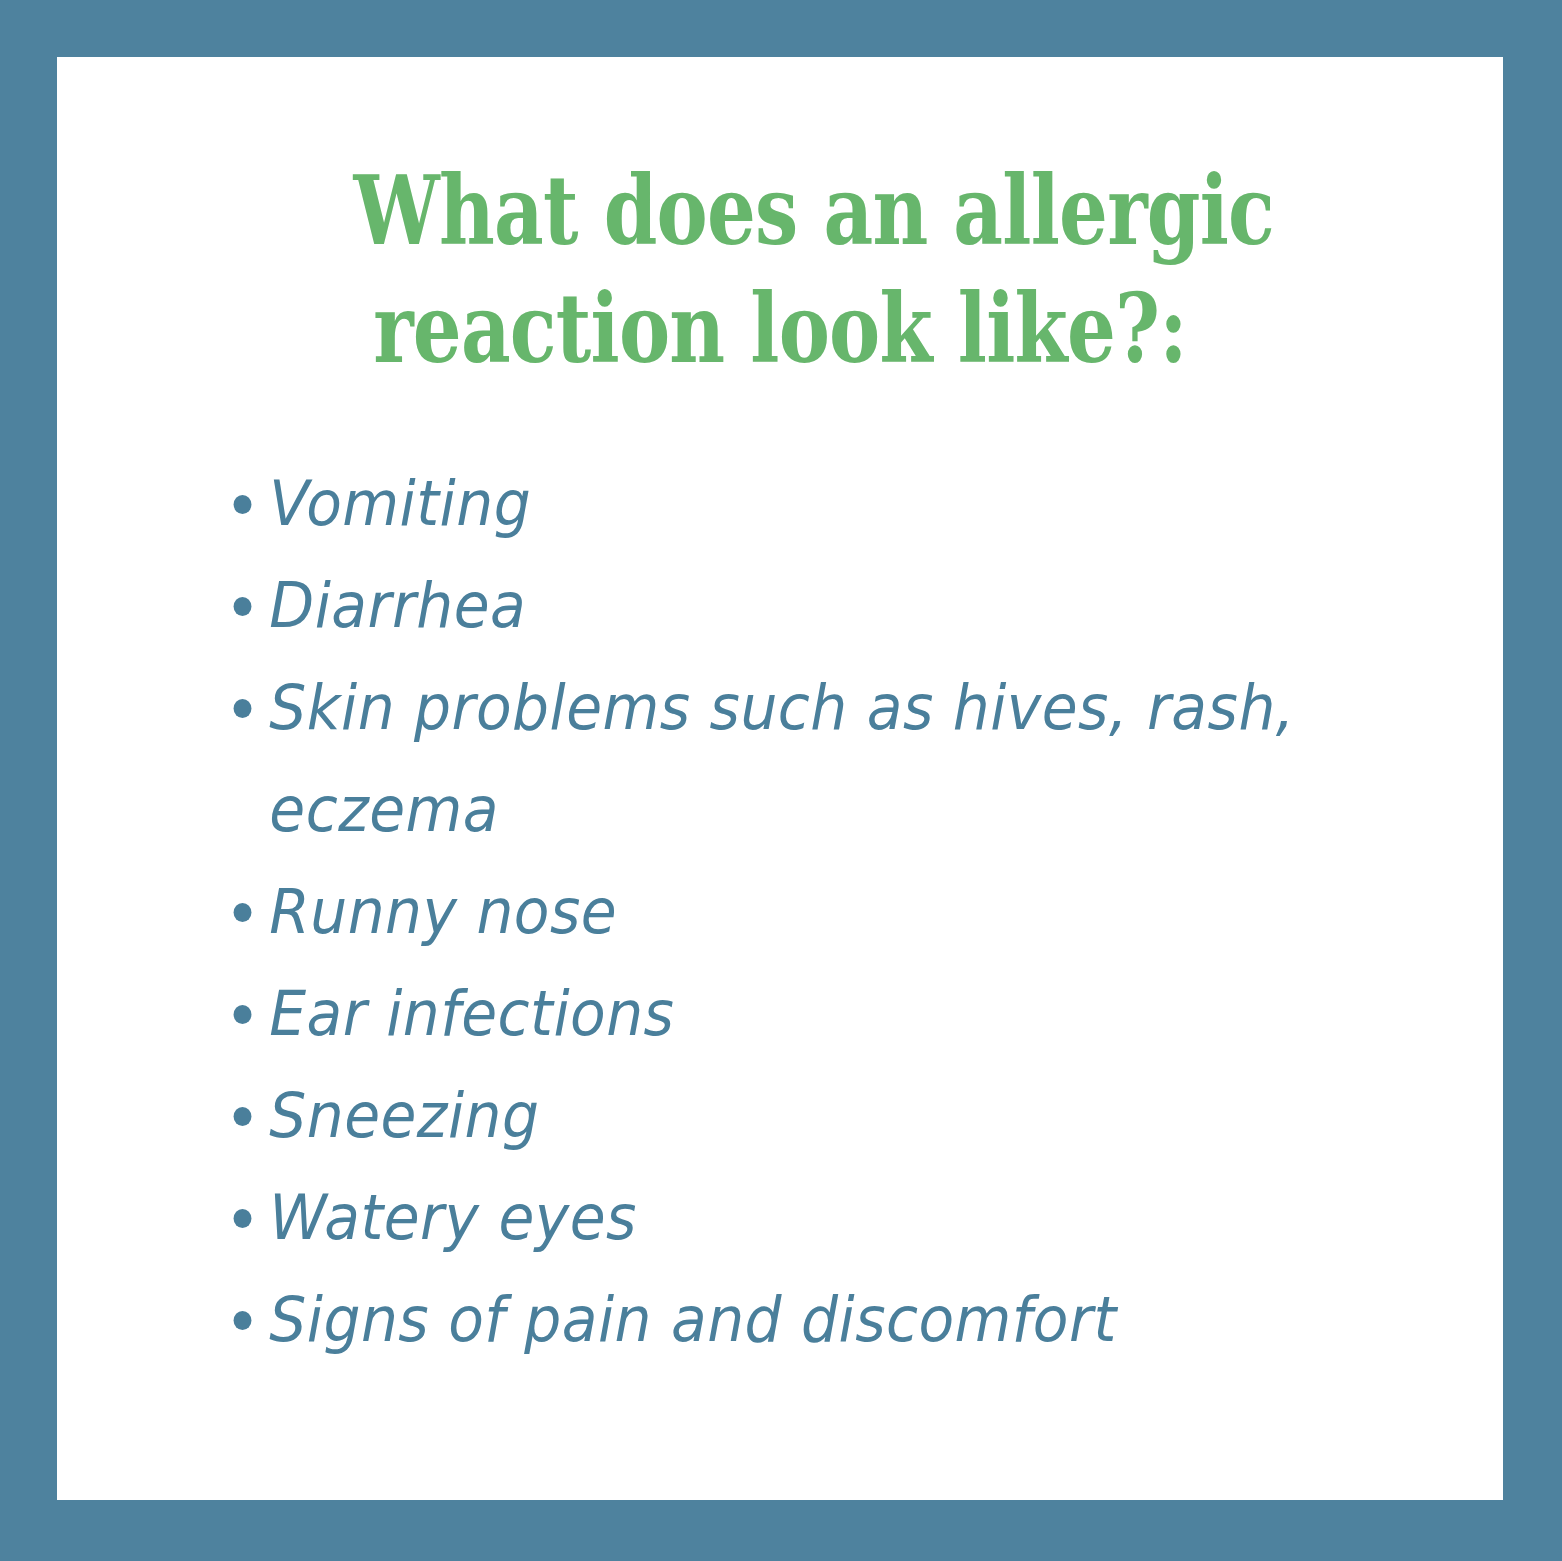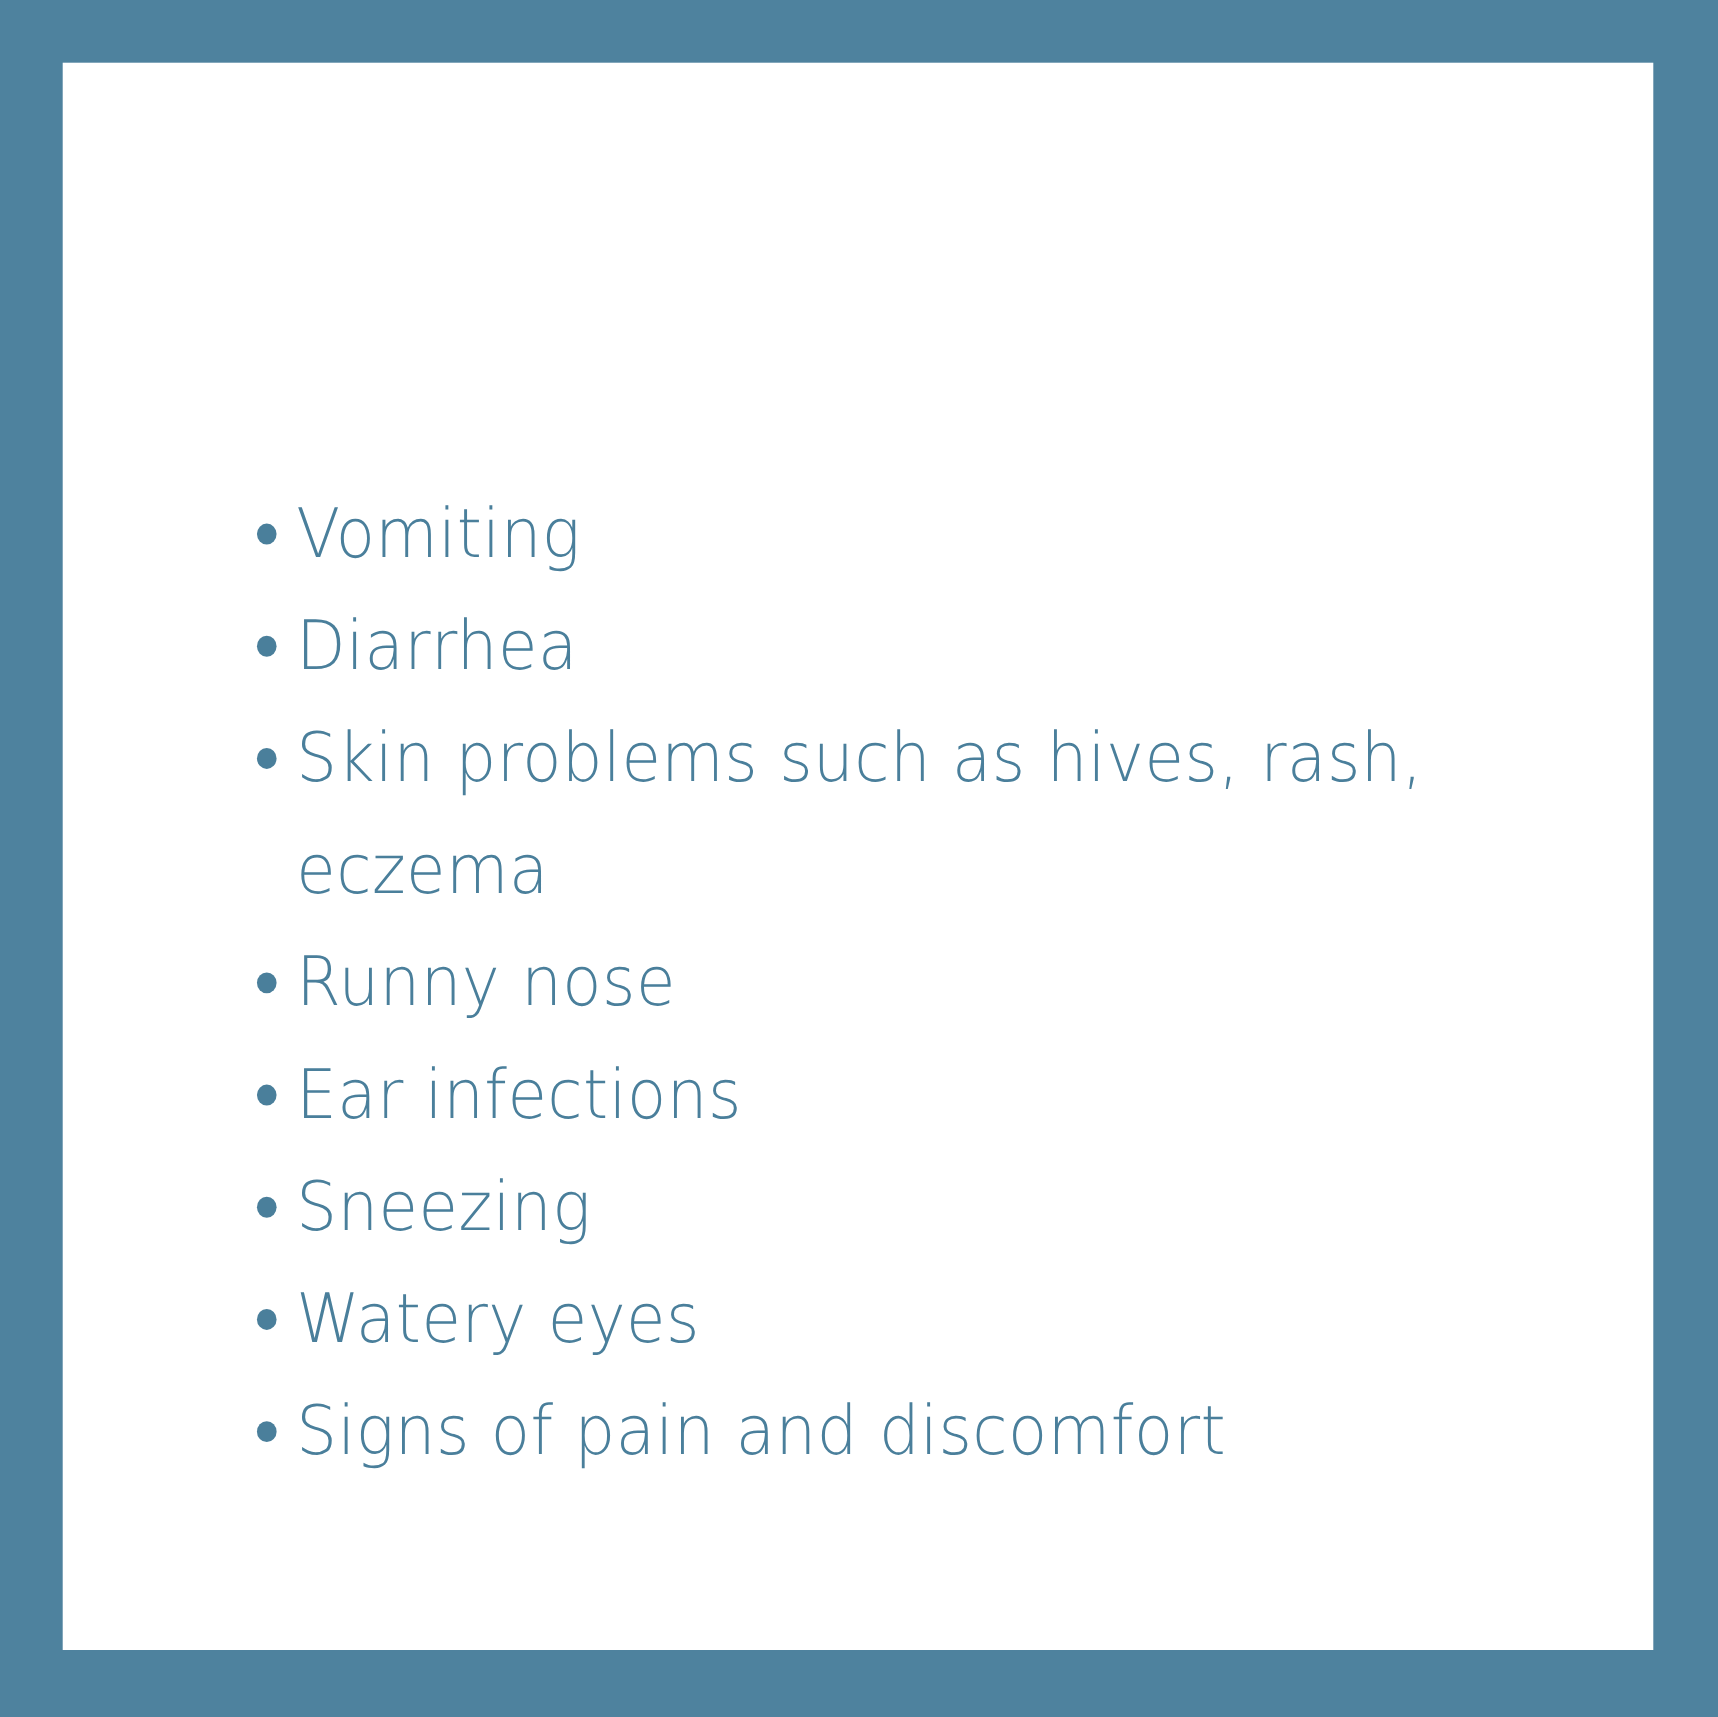--- a/index.html
+++ b/index.html
@@ -54,25 +54,26 @@
     letter-spacing: -1px;
     transform: scaleX(0.80);
     transform-origin: center center;
     white-space: nowrap;
   }
 
   
   #symptom-list {
     position: absolute;
     left: 123px;
-    top: 377px;
+    top: 396px;
     width: 1290px;
     list-style: none;
     margin: 0;
     padding: 0;
+    font-style: italic;
   }
   .symptom-item {
     position: relative;
     padding-left: 95px;
     color: #4A7F9B;
     font-family: "DejaVu Sans", "Liberation Sans", sans-serif;
     font-weight: 300;
     font-size: 62px;
     line-height: 102px;
     letter-spacing: 0.5px;
@@ -92,20 +93,24 @@
   .symptom-text {
     display: block;
   }
 </style>
 </head>
 <body>
 
 <div id="poster">
   <div id="card">
 
+    <div id="title-block">
+      <span class="title-line">What does an allergic</span>
+      <span class="title-line">reaction look like?:</span>
+    </div>
 
     <ul id="symptom-list">
       <li class="symptom-item">
         <span class="symptom-bullet"></span>
         <span class="symptom-text">Vomiting</span>
       </li>
       <li class="symptom-item">
         <span class="symptom-bullet"></span>
         <span class="symptom-text">Diarrhea</span>
       </li>

